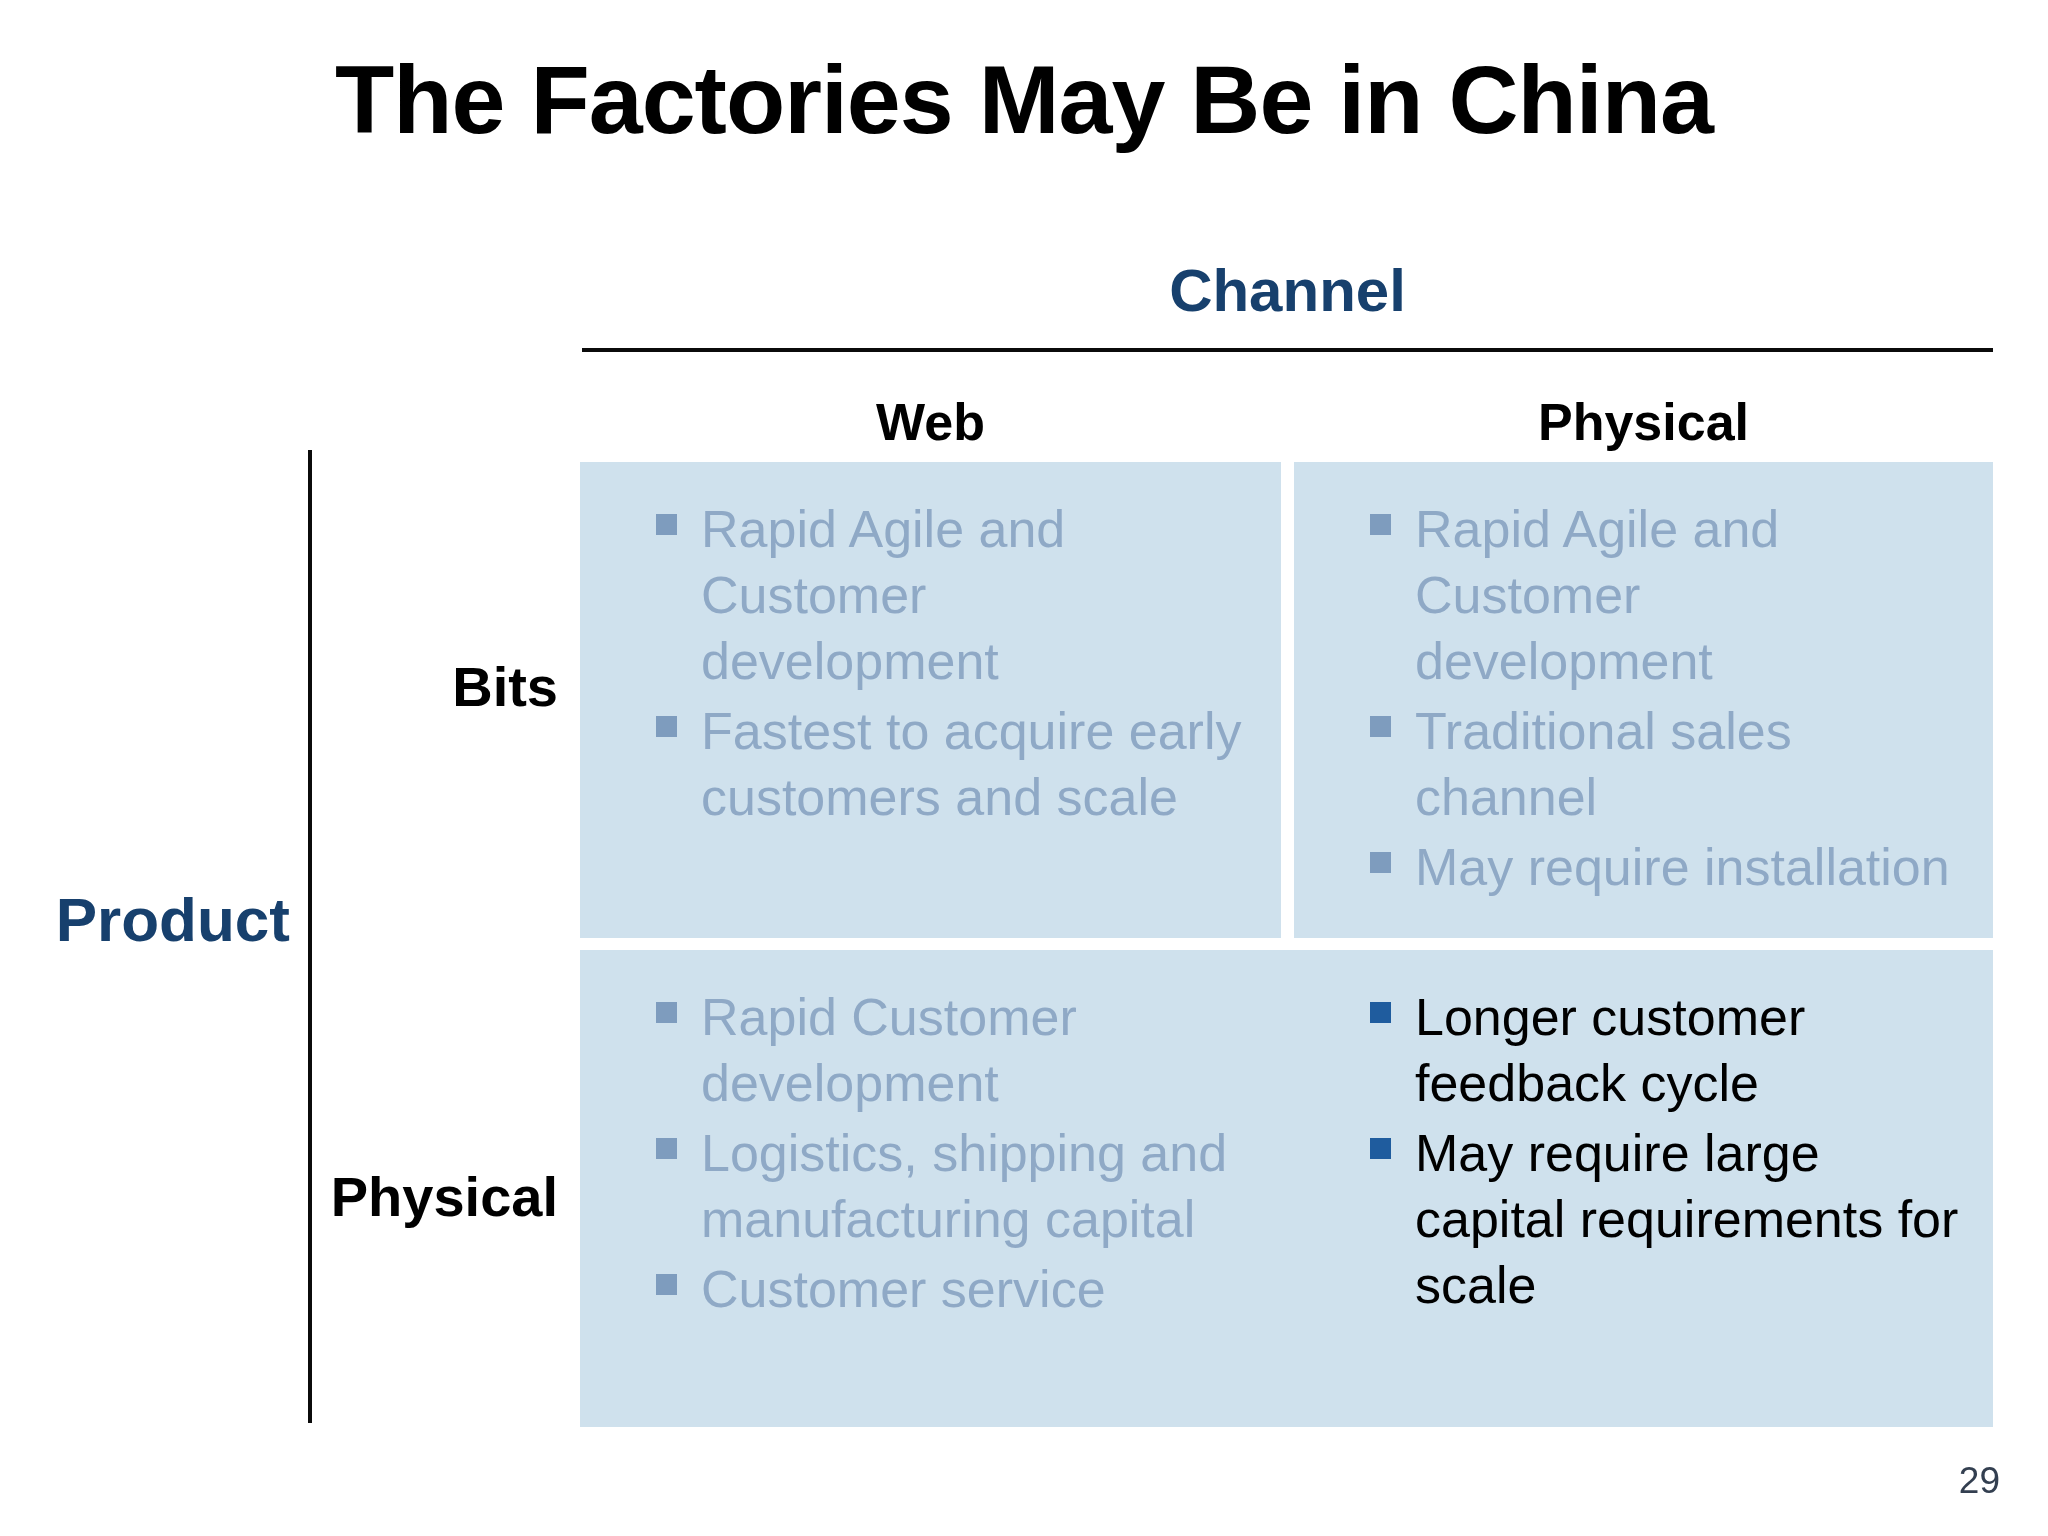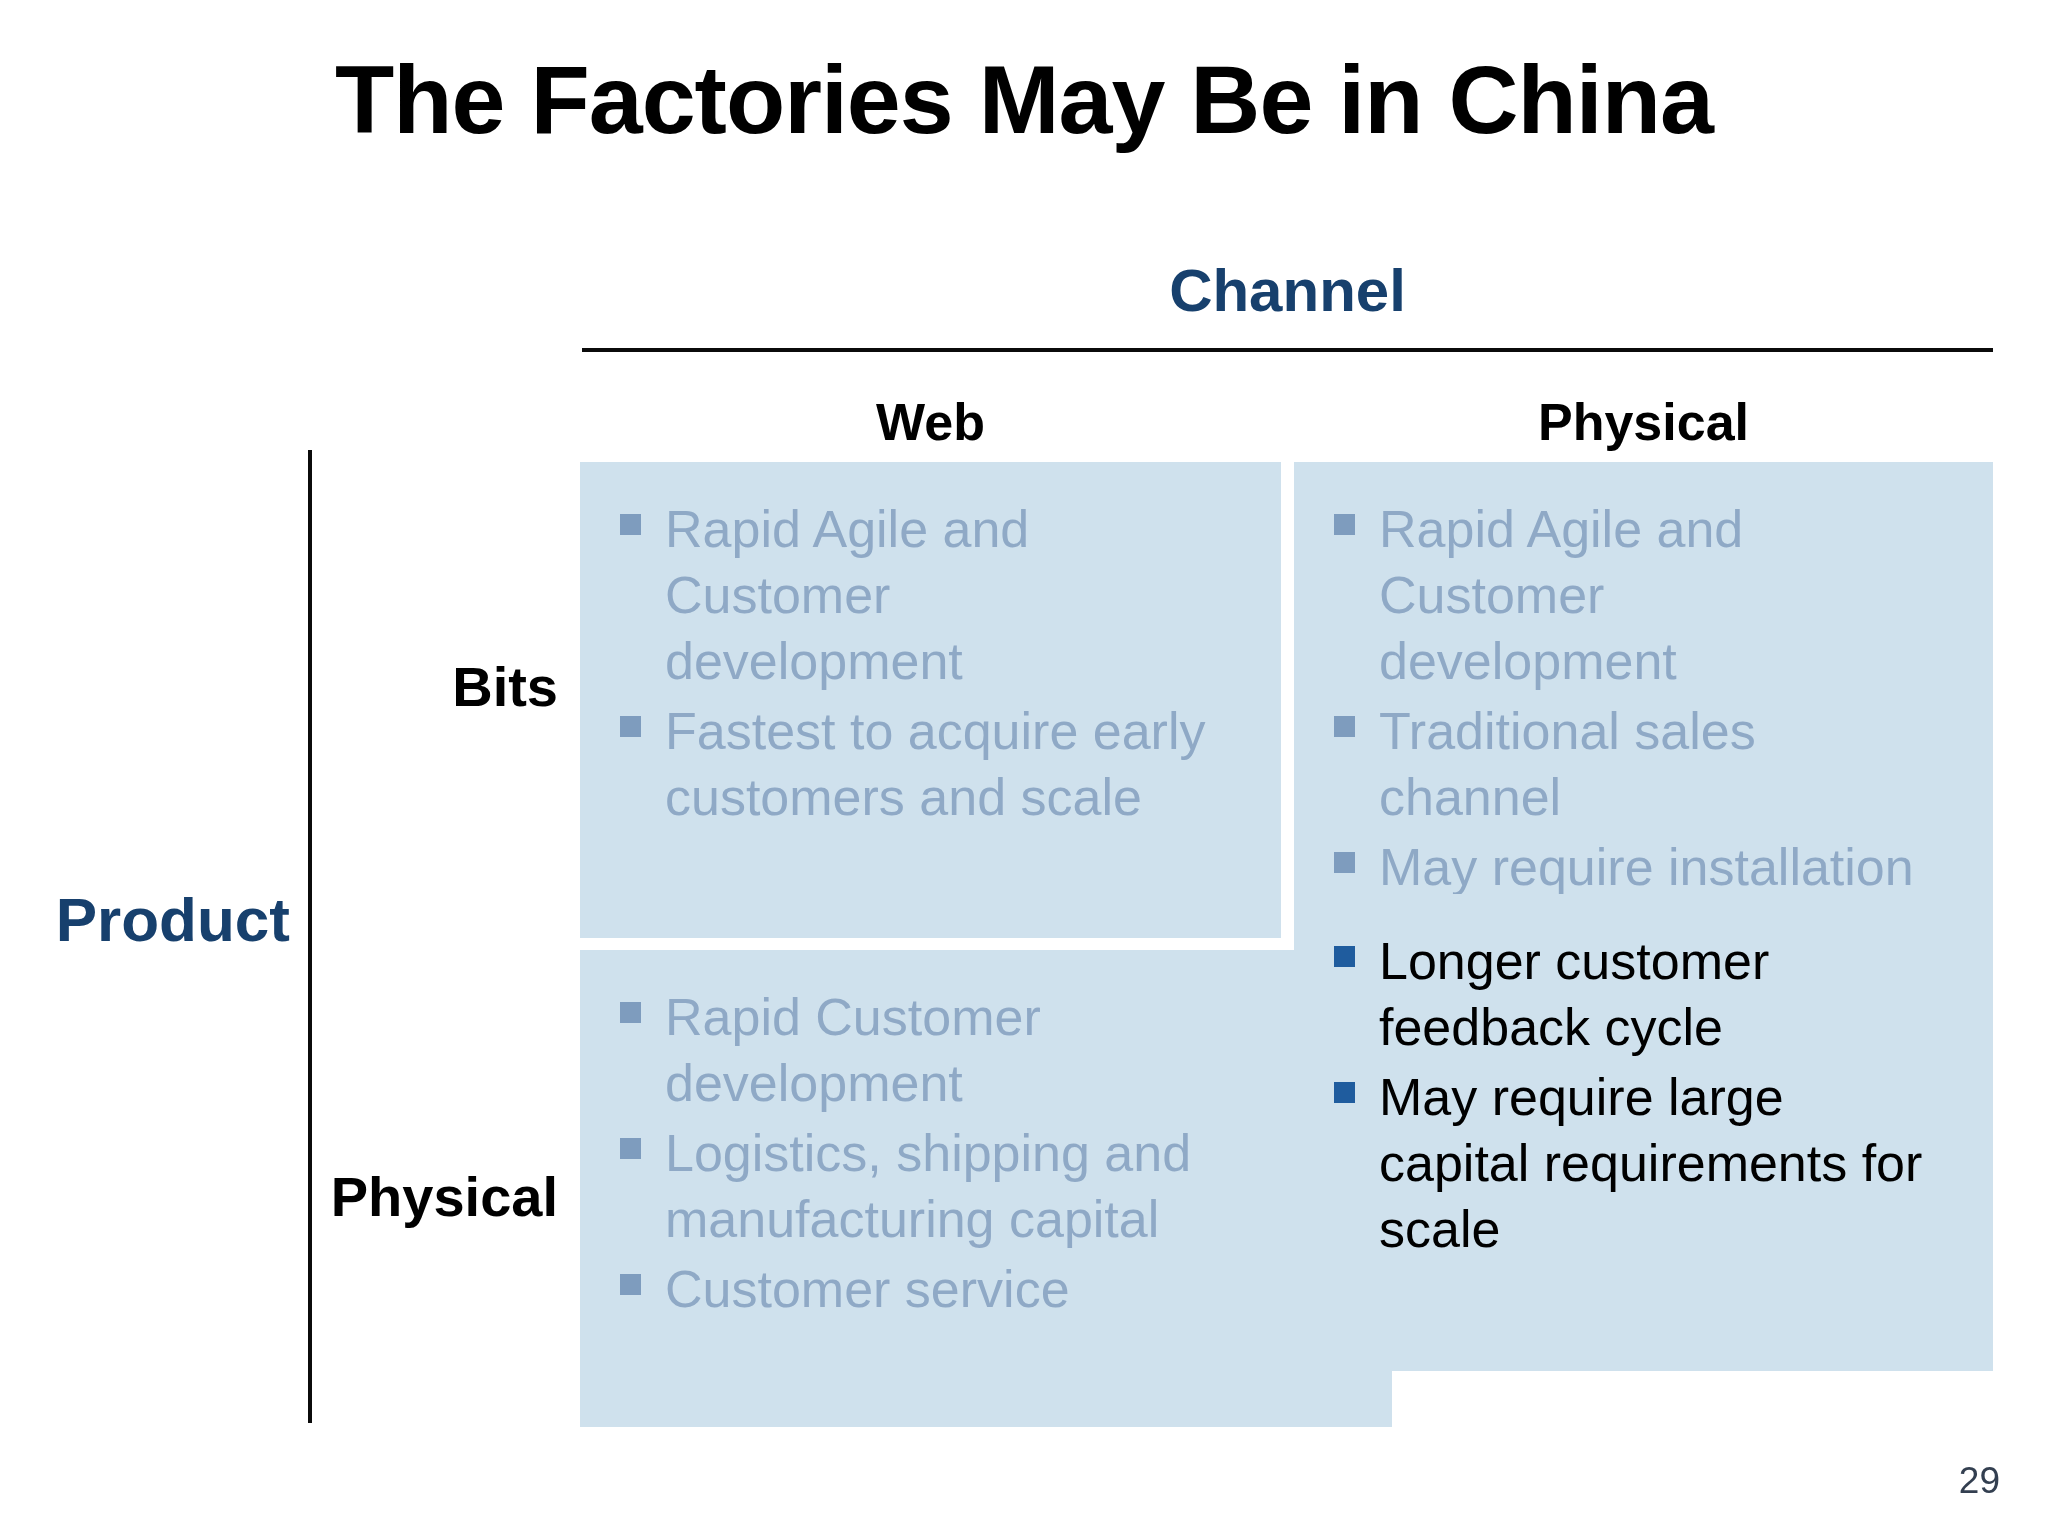--- a/index.html
+++ b/index.html
@@ -42,26 +42,26 @@
     text-align:right;font-size:62px;font-weight:bold;color:var(--navy);
   }
   .row-label{
     position:absolute;left:280px;width:278px;text-align:right;
     font-size:56px;font-weight:bold;color:#000;white-space:nowrap;
   }
   .row-label.bits{top:654px;}
   .row-label.phys{top:1164px;}
   .quad{
     position:absolute;background:var(--quad-bg);
-    box-sizing:border-box;padding-top:34px;
+    box-sizing:border-box;padding-top:34px;padding-left:36px;
   }
   .quad.tl{left:580px;top:462px;width:701px;height:476px;}
   .quad.tr{left:1294px;top:462px;width:699px;height:476px;}
   .quad.bl{left:580px;top:950px;width:812px;height:477px;}
-  .quad.br{left:1294px;top:894px;width:699px;height:477px;}
+  .quad.br{left:1294px;top:950px;width:699px;height:477px;}
   .bullet{
     position:relative;margin:0 0 4px 0;padding-left:85px;width:640px;
     box-sizing:border-box;font-size:52px;line-height:66px;color:var(--muted-text);
   }
   .bullet .marker{
     position:absolute;left:40px;top:18px;width:21px;height:21px;
     background:var(--muted-bullet);
   }
   .quad.dark .bullet{color:#000;}
   .quad.dark .bullet .marker{background:var(--dark-bullet);}

